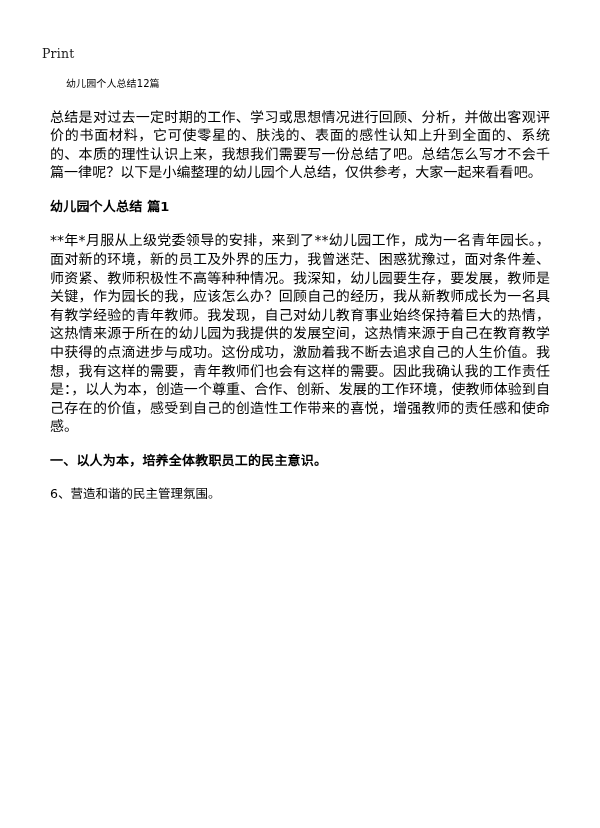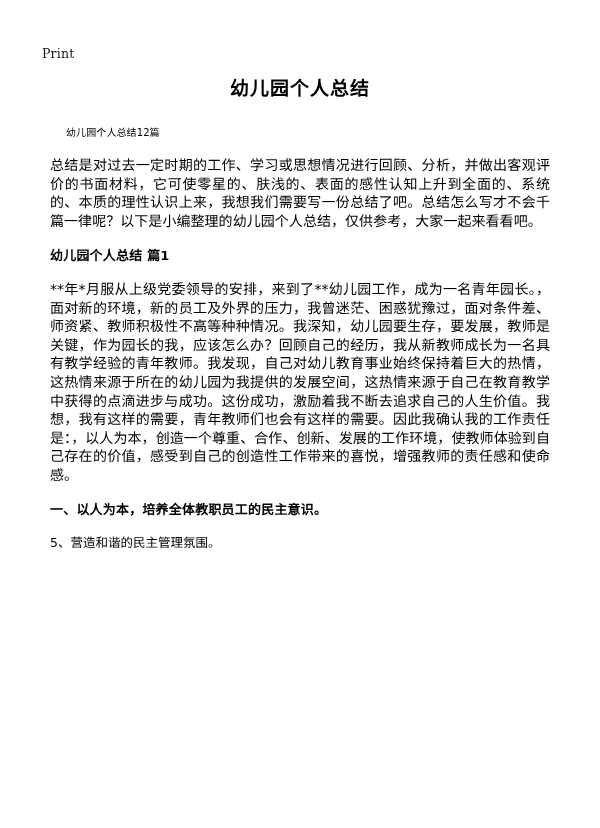--- a/index.html
+++ b/index.html
@@ -89,31 +89,30 @@
 </style>
 </head>
 <body>
 
 <div class="page">
 
   <div class="print-label">Print</div>
 
   <div class="content">
 
-    <h1 class="doc-title">幼儿园个人总结</h1>
 
     <div class="subtitle">幼儿园个人总结12篇</div>
 
     <p class="body-text">总结是对过去一定时期的工作、学习或思想情况进行回顾、分析，并做出客观评价的书面材料，它可使零星的、肤浅的、表面的感性认知上升到全面的、系统的、本质的理性认识上来，我想我们需要写一份总结了吧。总结怎么写才不会千篇一律呢？以下是小编整理的幼儿园个人总结，仅供参考，大家一起来看看吧。</p>
 
     <h2 class="section-heading">幼儿园个人总结 篇1</h2>
 
     <p class="body-text">**年*月服从上级党委领导的安排，来到了**幼儿园工作，成为一名青年园长。，面对新的环境，新的员工及外界的压力，我曾迷茫、困惑犹豫过，面对条件差、师资紧、教师积极性不高等种种情况。我深知，幼儿园要生存，要发展，教师是关键，作为园长的我，应该怎么办？回顾自己的经历，我从新教师成长为一名具有教学经验的青年教师。我发现，自己对幼儿教育事业始终保持着巨大的热情，这热情来源于所在的幼儿园为我提供的发展空间，这热情来源于自己在教育教学中获得的点滴进步与成功。这份成功，激励着我不断去追求自己的人生价值。我想，我有这样的需要，青年教师们也会有这样的需要。因此我确认我的工作责任是：，以人为本，创造一个尊重、合作、创新、发展的工作环境，使教师体验到自己存在的价值，感受到自己的创造性工作带来的喜悦，增强教师的责任感和使命感。</p>
 
     <h3 class="sub-heading">一、以人为本，培养全体教职员工的民主意识。</h3>
 
 
 
-    <p class="numbered-item">5、营造和谐的民主管理氛围。</p>
+    <p class="numbered-item">6、营造和谐的民主管理氛围。</p>
 
 
   </div>
 </div>
 
 </body></html>

